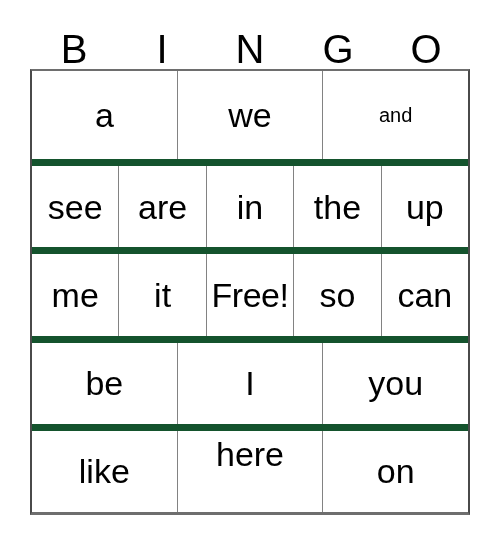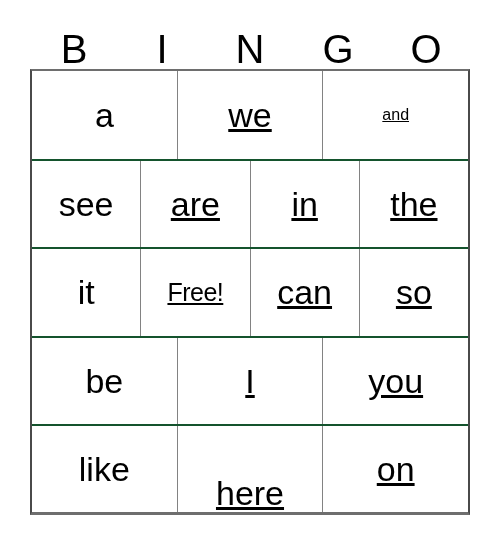--- a/index.html
+++ b/index.html
@@ -57,61 +57,60 @@
     box-sizing: border-box;
     background: #ffffff;
   }
   .grid-row {
     display: flex;
     width: 100%;
     height: 20%;
     box-sizing: border-box;
   }
   .grid-row + .grid-row {
-    border-top: 2px solid #14532d;
+    border-top: 7px solid #14532d;
   }
   .grid-cell {
     flex: 1 1 0;
     box-sizing: border-box;
     display: flex;
     align-items: center;
     justify-content: center;
     overflow: hidden;
     position: relative;
   }
   .grid-cell + .grid-cell {
     border-left: 1px solid #828282;
-    text-decoration: underline;
   }
 
   .cell-text {
     font-size: 34px;
     line-height: 38px;
     white-space: nowrap;
     text-align: center;
     color: #000000;
   }
 
   
   .cell-small .cell-text {
-    font-size: 16px;
+    font-size: 20px;
     line-height: 22px;
   }
 
   
   .cell-top {
-    align-items: flex-end;
+    align-items: flex-start;
   }
   .cell-top .cell-text {
     padding-top: 4px;
   }
 
   
   .cell-free .cell-text {
-    font-size: 25px;
+    font-size: 34px;
     letter-spacing: -0.5px;
   }
 </style>
 </head>
 <body>
 
 <div id="card">
 
   <div id="header-row">
     <div class="header-cell">
@@ -151,34 +150,40 @@
       </div>
       <div class="grid-cell">
         <span class="cell-text">are</span>
       </div>
       <div class="grid-cell">
         <span class="cell-text">in</span>
       </div>
       <div class="grid-cell">
         <span class="cell-text">the</span>
       </div>
-    </div>
-
-    <div class="grid-row">
+      <div class="grid-cell">
+        <span class="cell-text">up</span>
+      </div>
+    </div>
+
+    <div class="grid-row">
+      <div class="grid-cell">
+        <span class="cell-text">me</span>
+      </div>
       <div class="grid-cell">
         <span class="cell-text">it</span>
       </div>
       <div class="grid-cell cell-free">
         <span class="cell-text">Free!</span>
       </div>
       <div class="grid-cell">
+        <span class="cell-text">so</span>
+      </div>
+      <div class="grid-cell">
         <span class="cell-text">can</span>
-      </div>
-      <div class="grid-cell">
-        <span class="cell-text">so</span>
       </div>
     </div>
 
     <div class="grid-row">
       <div class="grid-cell">
         <span class="cell-text">be</span>
       </div>
       <div class="grid-cell">
         <span class="cell-text">I</span>
       </div>

